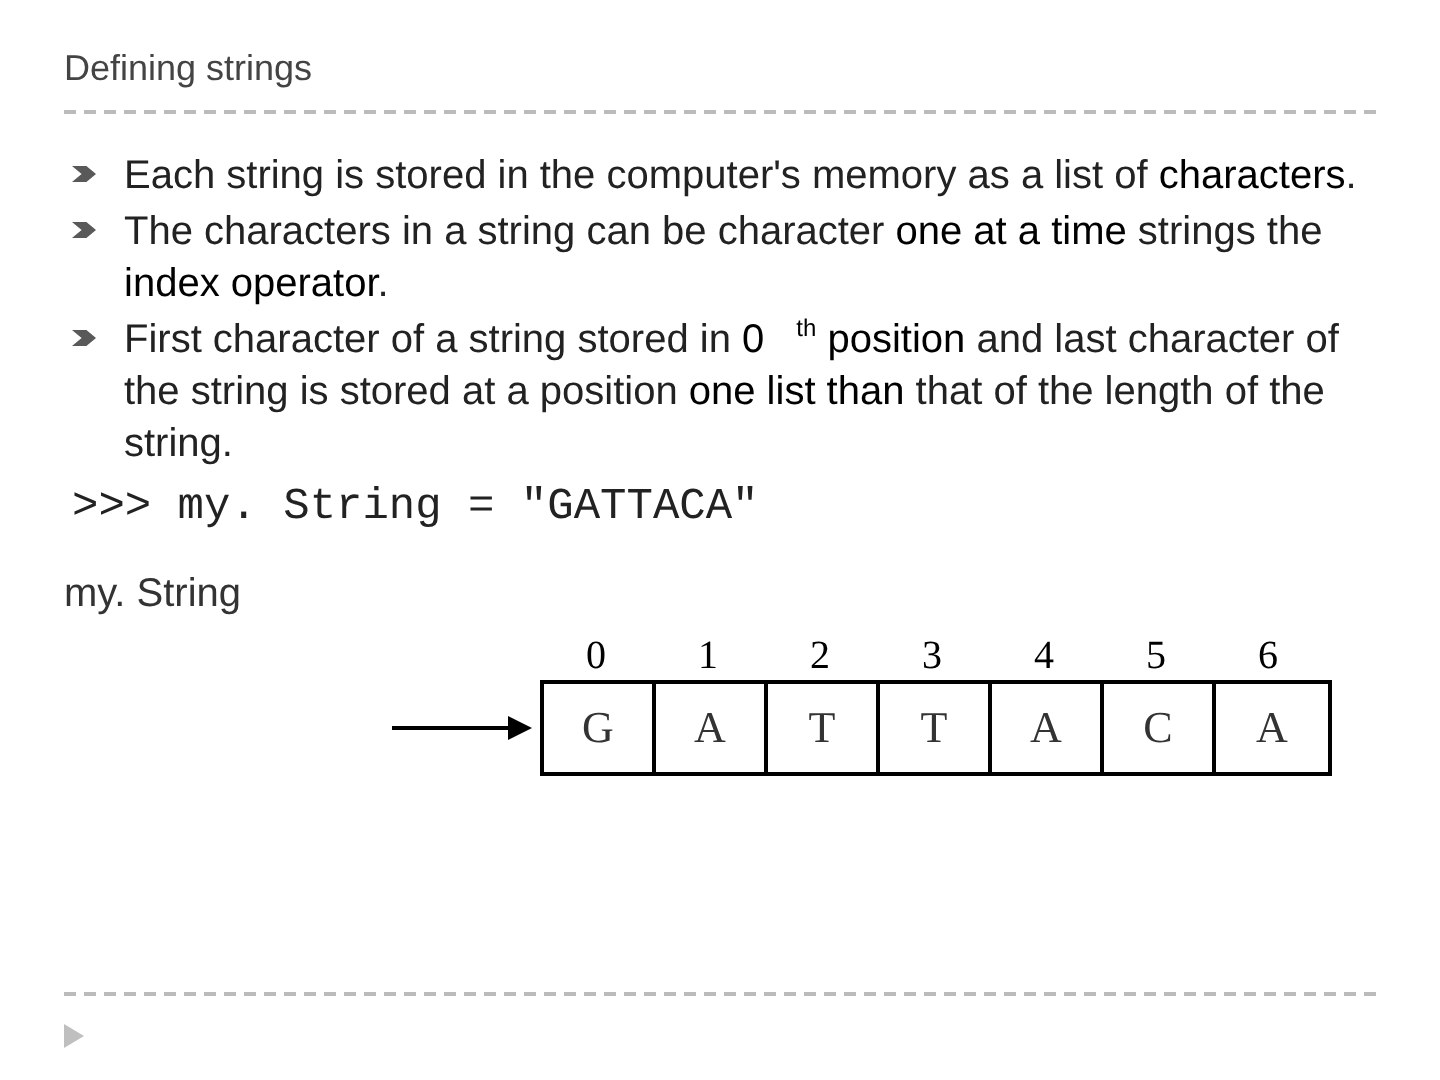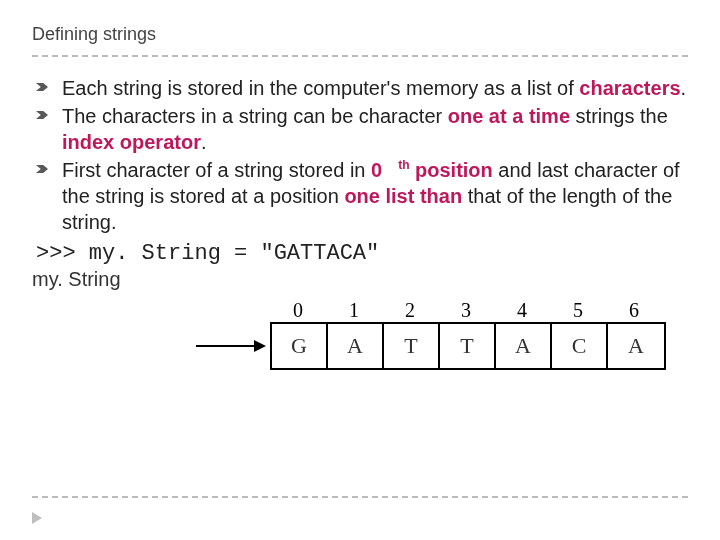--- a/index.html
+++ b/index.html
@@ -34,35 +34,35 @@
   .bullets li::before {
     content: "";
     position: absolute;
     left: 4px;
     top: 8px;
     width: 12px;
     height: 8px;
     background: #595959;
     clip-path: polygon(0 0, 60% 0, 100% 50%, 60% 100%, 0 100%, 40% 50%);
   }
-  .green { color: #be185d; font-weight: bold; }
+  .green { color: #000000; }
   .sup { font-size: 0.6em; vertical-align: super; margin-left: 16px; }
   .code-block {
     font-family: "Courier New", monospace;
     font-size: 22px;
     color: #222;
     margin-top: 6px;
     margin-left: 4px;
     white-space: pre;
   }
   .var-label {
     font-family: Arial, sans-serif;
     font-size: 20px;
     margin-left: 0;
-    margin-top: 2px;
+    margin-top: 20px;
   }
   .diagram {
     margin-top: 8px;
     margin-left: 160px;
   }
   .idx-row {
     display: flex;
     margin-left: 78px;
   }
   .idx-cell {

